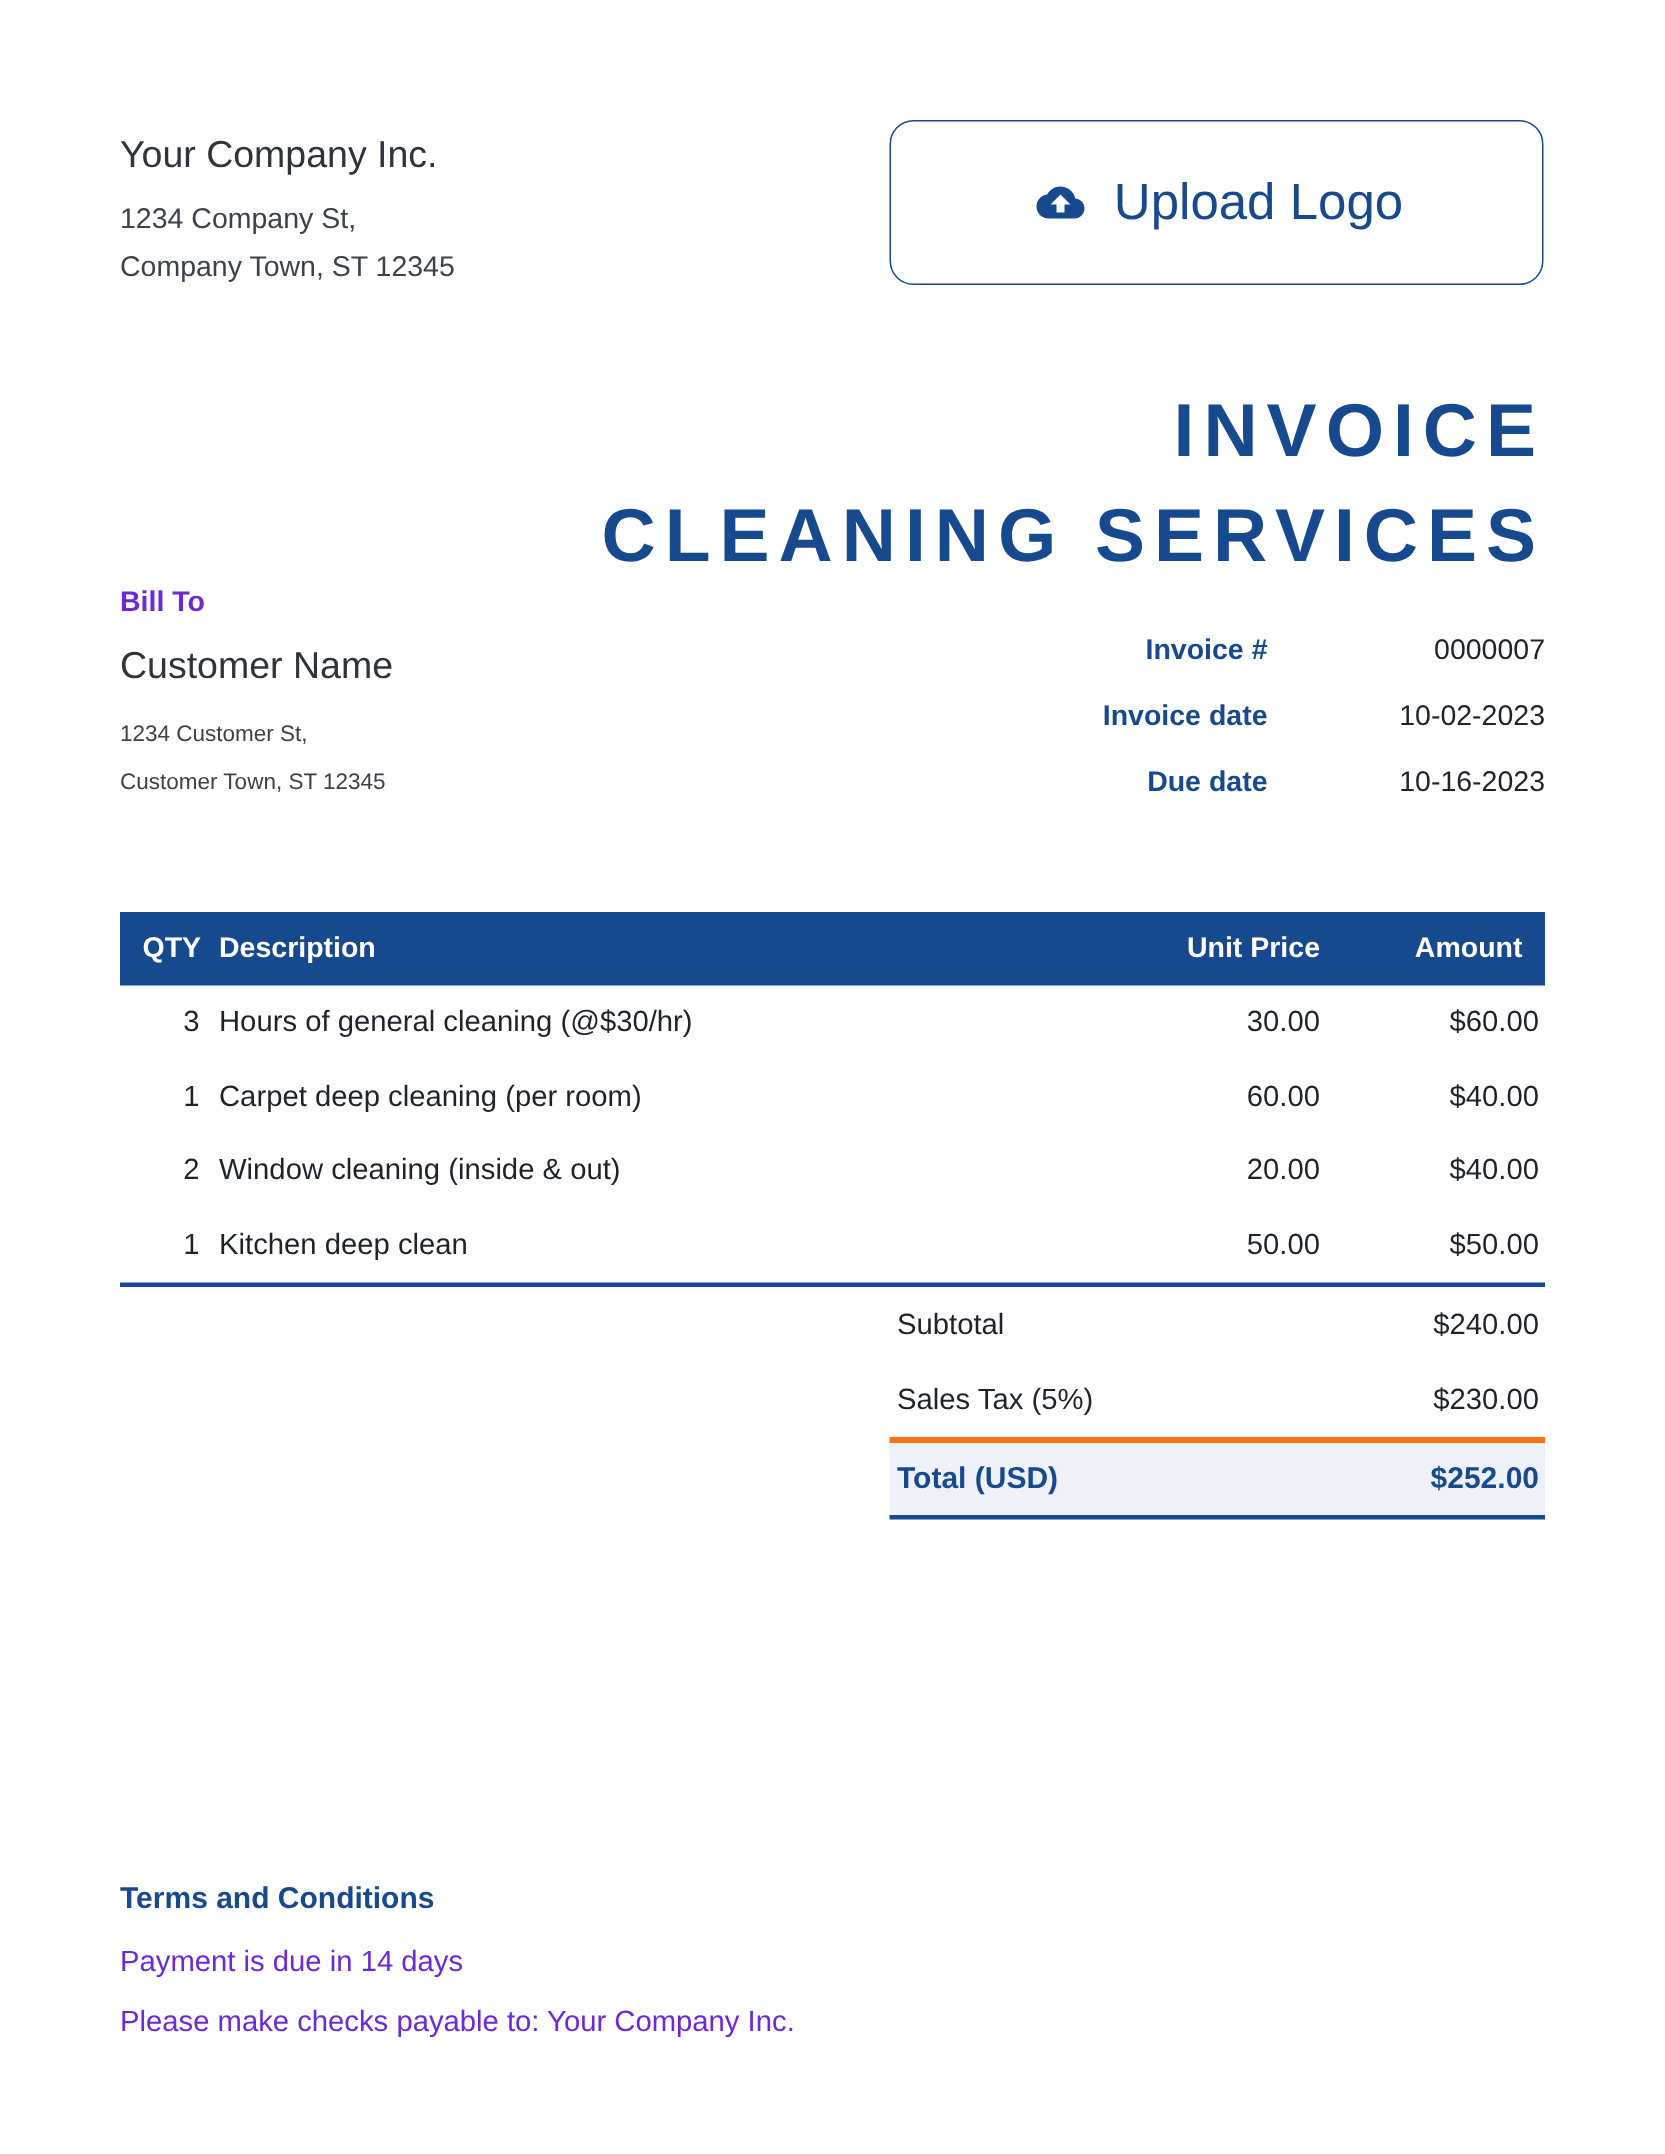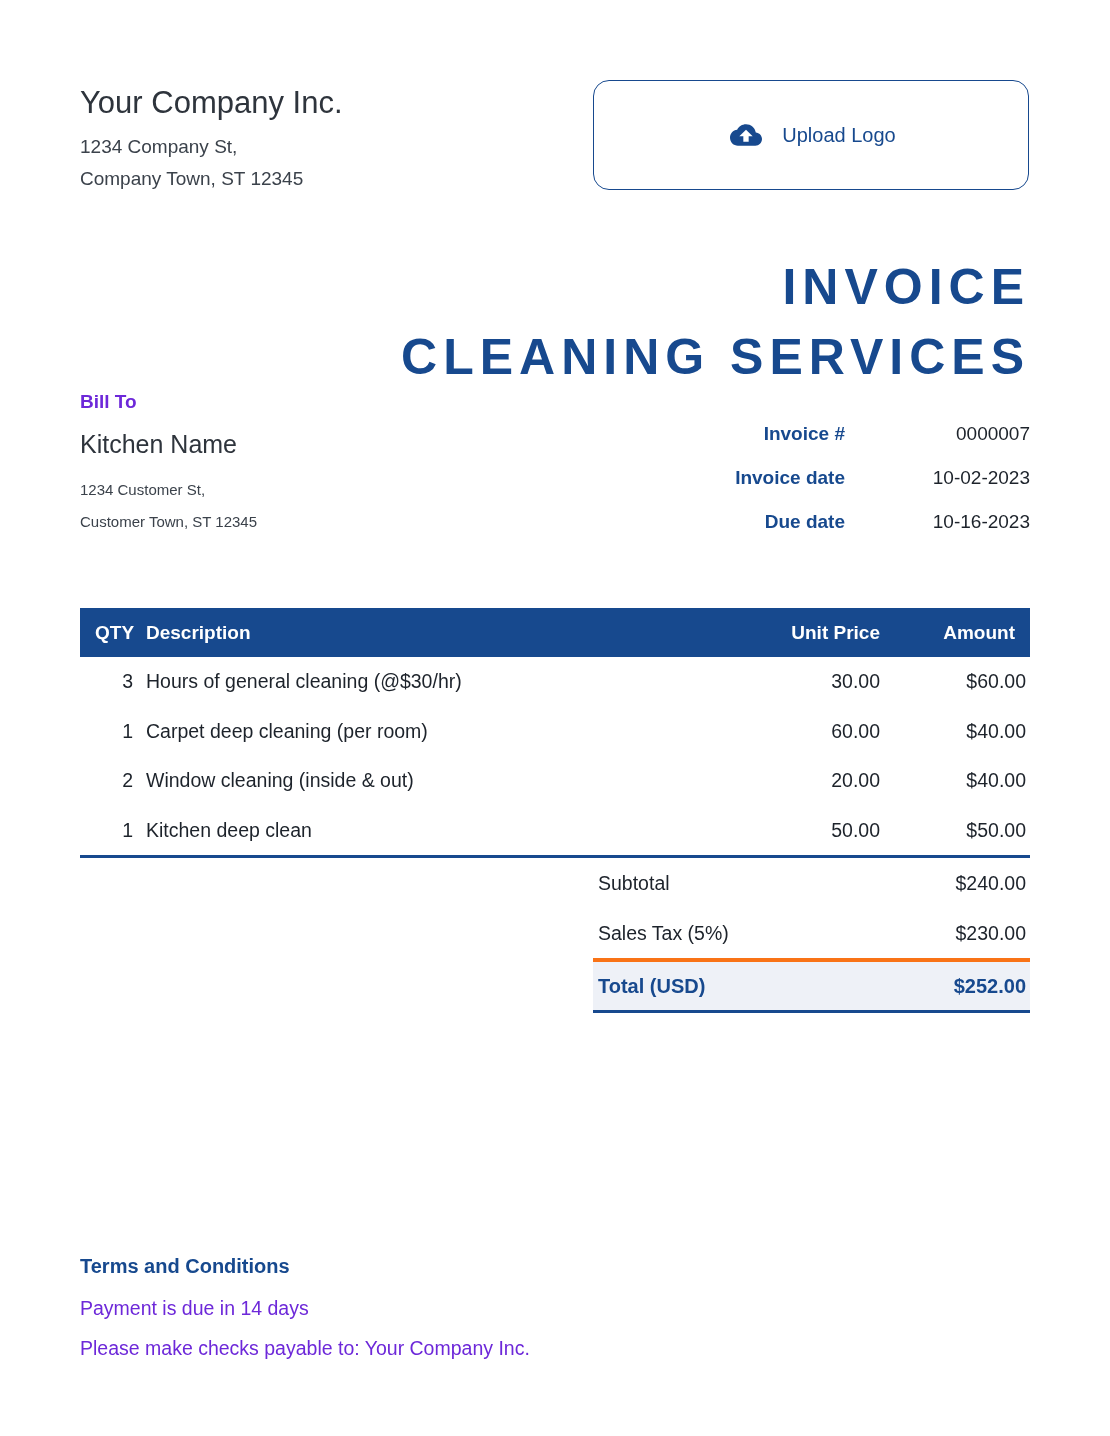--- a/index.html
+++ b/index.html
@@ -1,27 +1,27 @@
 <!DOCTYPE html>
 <html><head>
 <meta charset="utf-8">
 <style>
   html,body{margin:0;padding:0;background:#ffffff;}
   body{font-family:"Liberation Sans",sans-serif;-webkit-font-smoothing:antialiased;}
   .page{position:relative;width:1110px;height:1436px;background:#ffffff;overflow:hidden;}
 
   
   .company{position:absolute;left:80px;top:88px;}
-  .company-name{font-size:31px;color:#2e343c;line-height:30px;margin-bottom:13px;}
+  .company-name{font-size:25px;color:#2e343c;line-height:30px;margin-bottom:13px;}
   .company-address{font-size:19px;color:#3b424b;line-height:32px;}
 
   
   .upload-btn{position:absolute;left:593px;top:80px;width:436px;height:110px;background:#ffffff;
     border:1.6px solid #17498E;border-radius:16px;display:flex;align-items:center;justify-content:center;
-    gap:16px;color:#17498E;font-size:20px;cursor:pointer;font-family:inherit;padding:0;}
+    gap:16px;color:#17498E;font-size:34px;cursor:pointer;font-family:inherit;padding:0;}
   .upload-icon{display:flex;align-items:center;}
 
   
   .title{position:absolute;left:80px;top:252px;width:950px;text-align:right;color:#17498E;
     font-weight:bold;font-size:50px;line-height:70px;letter-spacing:6px;white-space:nowrap;}
 
   
   .billto{position:absolute;left:80px;top:391px;}
   .billto-heading{font-size:19px;font-weight:bold;color:#6d28d9;margin-bottom:16px;}
   .billto-name{font-size:25px;color:#2e343c;line-height:30px;margin-bottom:15px;}
@@ -83,21 +83,21 @@
     <span>Upload Logo</span>
   </button>
 
   <div class="title">
     <div>INVOICE</div>
     <div>CLEANING SERVICES</div>
   </div>
 
   <div class="billto">
     <div class="billto-heading">Bill To</div>
-    <div class="billto-name">Kitchen Name</div>
+    <div class="billto-name">Customer Name</div>
     <div class="billto-address">
       <div>1234 Customer St,</div>
       <div>Customer Town, ST 12345</div>
     </div>
   </div>
 
   <div class="meta">
     <div class="meta-row">
       <div class="meta-label">Invoice #</div>
       <div class="meta-value">0000007</div>

